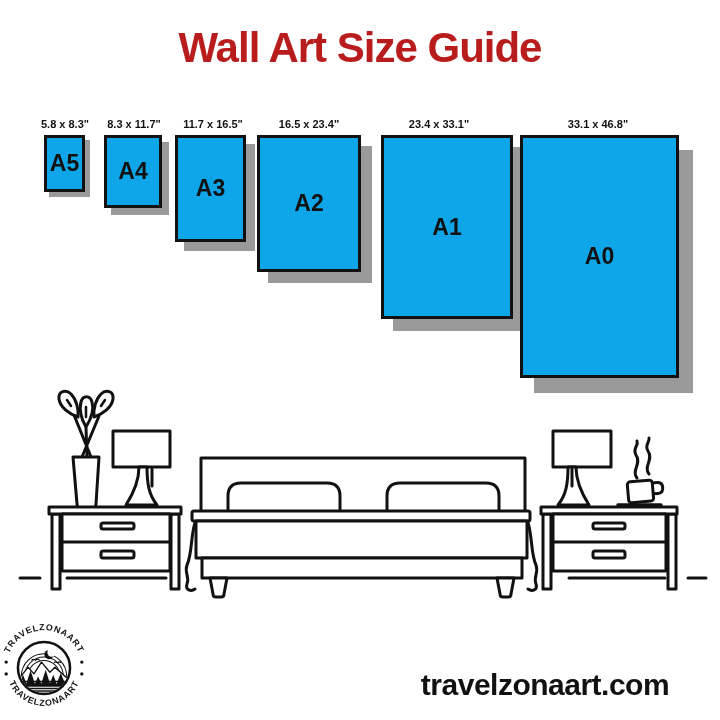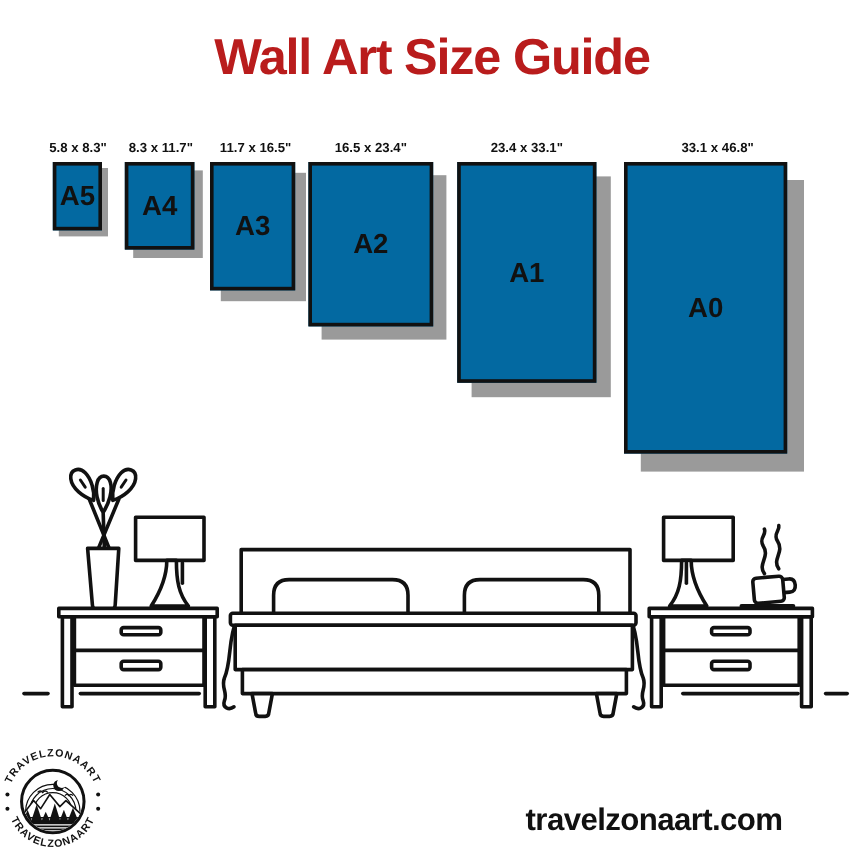--- a/index.html
+++ b/index.html
@@ -6,48 +6,48 @@
   .canvas{
     position:relative;width:720px;height:720px;background:#ffffff;overflow:hidden;
     font-family:"Liberation Sans",sans-serif;color:#111;
   }
   .title{
     position:absolute;top:24px;left:0;width:720px;text-align:center;
     font-size:42px;font-weight:bold;letter-spacing:-1px;color:#b91c1c;
   }
   
   .frame{
-    position:absolute;background:#0369a1;border:3px solid #111;box-sizing:border-box;
+    position:absolute;background:#0ea5e9;border:3px solid #111;box-sizing:border-box;
     display:flex;align-items:center;justify-content:center;
   }
   .frame-letter{font-weight:bold;font-size:23px;color:#111;}
   .frame-a5{left:44px;top:135px;width:41px;height:57px;box-shadow:5px 5px 0 #9a9a9a;}
   .frame-a4{left:104px;top:135px;width:58px;height:73px;box-shadow:7px 7px 0 #9a9a9a;}
   .frame-a3{left:175px;top:135px;width:71px;height:107px;box-shadow:9px 9px 0 #9a9a9a;}
   .frame-a2{left:257px;top:135px;width:104px;height:137px;box-shadow:11px 11px 0 #9a9a9a;}
-  .frame-a1{left:381px;top:135px;width:116px;height:184px;box-shadow:12px 12px 0 #9a9a9a;}
-  .frame-a0{left:520px;top:135px;width:136px;height:243px;box-shadow:14px 15px 0 #9a9a9a;}
+  .frame-a1{left:381px;top:135px;width:132px;height:184px;box-shadow:12px 12px 0 #9a9a9a;}
+  .frame-a0{left:520px;top:135px;width:159px;height:243px;box-shadow:14px 15px 0 #9a9a9a;}
   .size-label{
     position:absolute;top:118px;font-size:11px;font-weight:bold;text-align:center;color:#111;
     white-space:nowrap;
   }
   .label-a5{left:24px;width:82px;}
   .label-a4{left:89px;width:90px;}
   .label-a3{left:163px;width:100px;}
   .label-a2{left:254px;width:110px;}
   .label-a1{left:379px;width:120px;}
   .label-a0{left:538px;width:120px;}
   
   .scene{position:absolute;left:0;top:380px;width:720px;height:225px;}
   
   .logo{position:absolute;left:2px;top:624px;width:84px;height:88px;}
   .logo-arc-text{font-family:"Liberation Sans",sans-serif;font-size:10.5px;font-weight:bold;letter-spacing:1px;fill:#111;}
   .website{
     position:absolute;top:668px;left:370px;width:350px;text-align:center;
-    font-size:26px;font-weight:bold;color:#111;letter-spacing:-0.5px;
+    font-size:30px;font-weight:bold;color:#111;letter-spacing:-0.5px;
   }
 </style>
 </head>
 <body>
 
 <div class="canvas">
 
   <div class="title">Wall Art Size Guide</div>
 
   <div class="size-label label-a5">5.8 x 8.3"</div>

